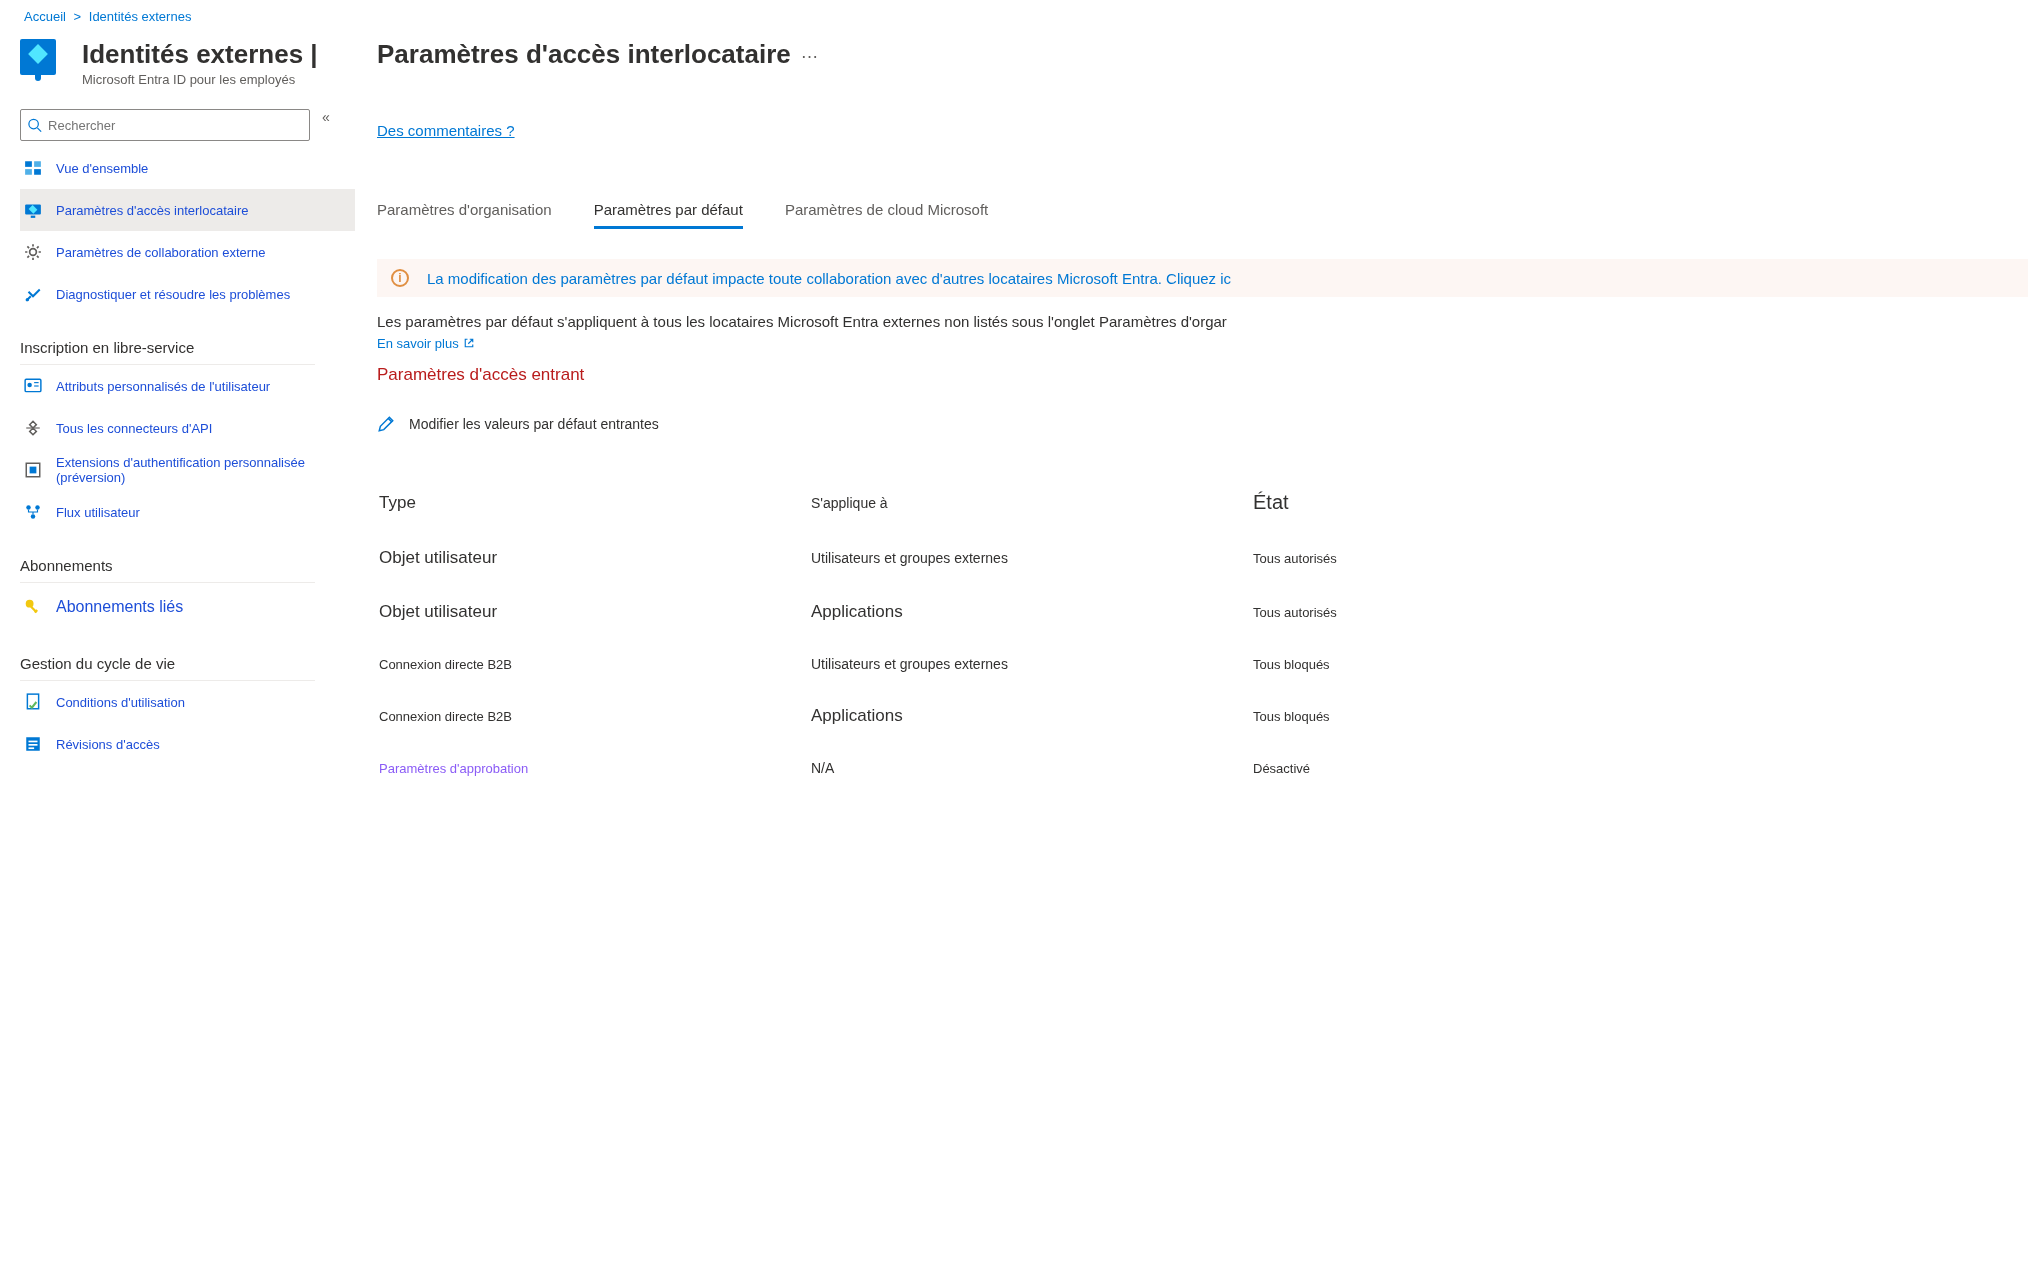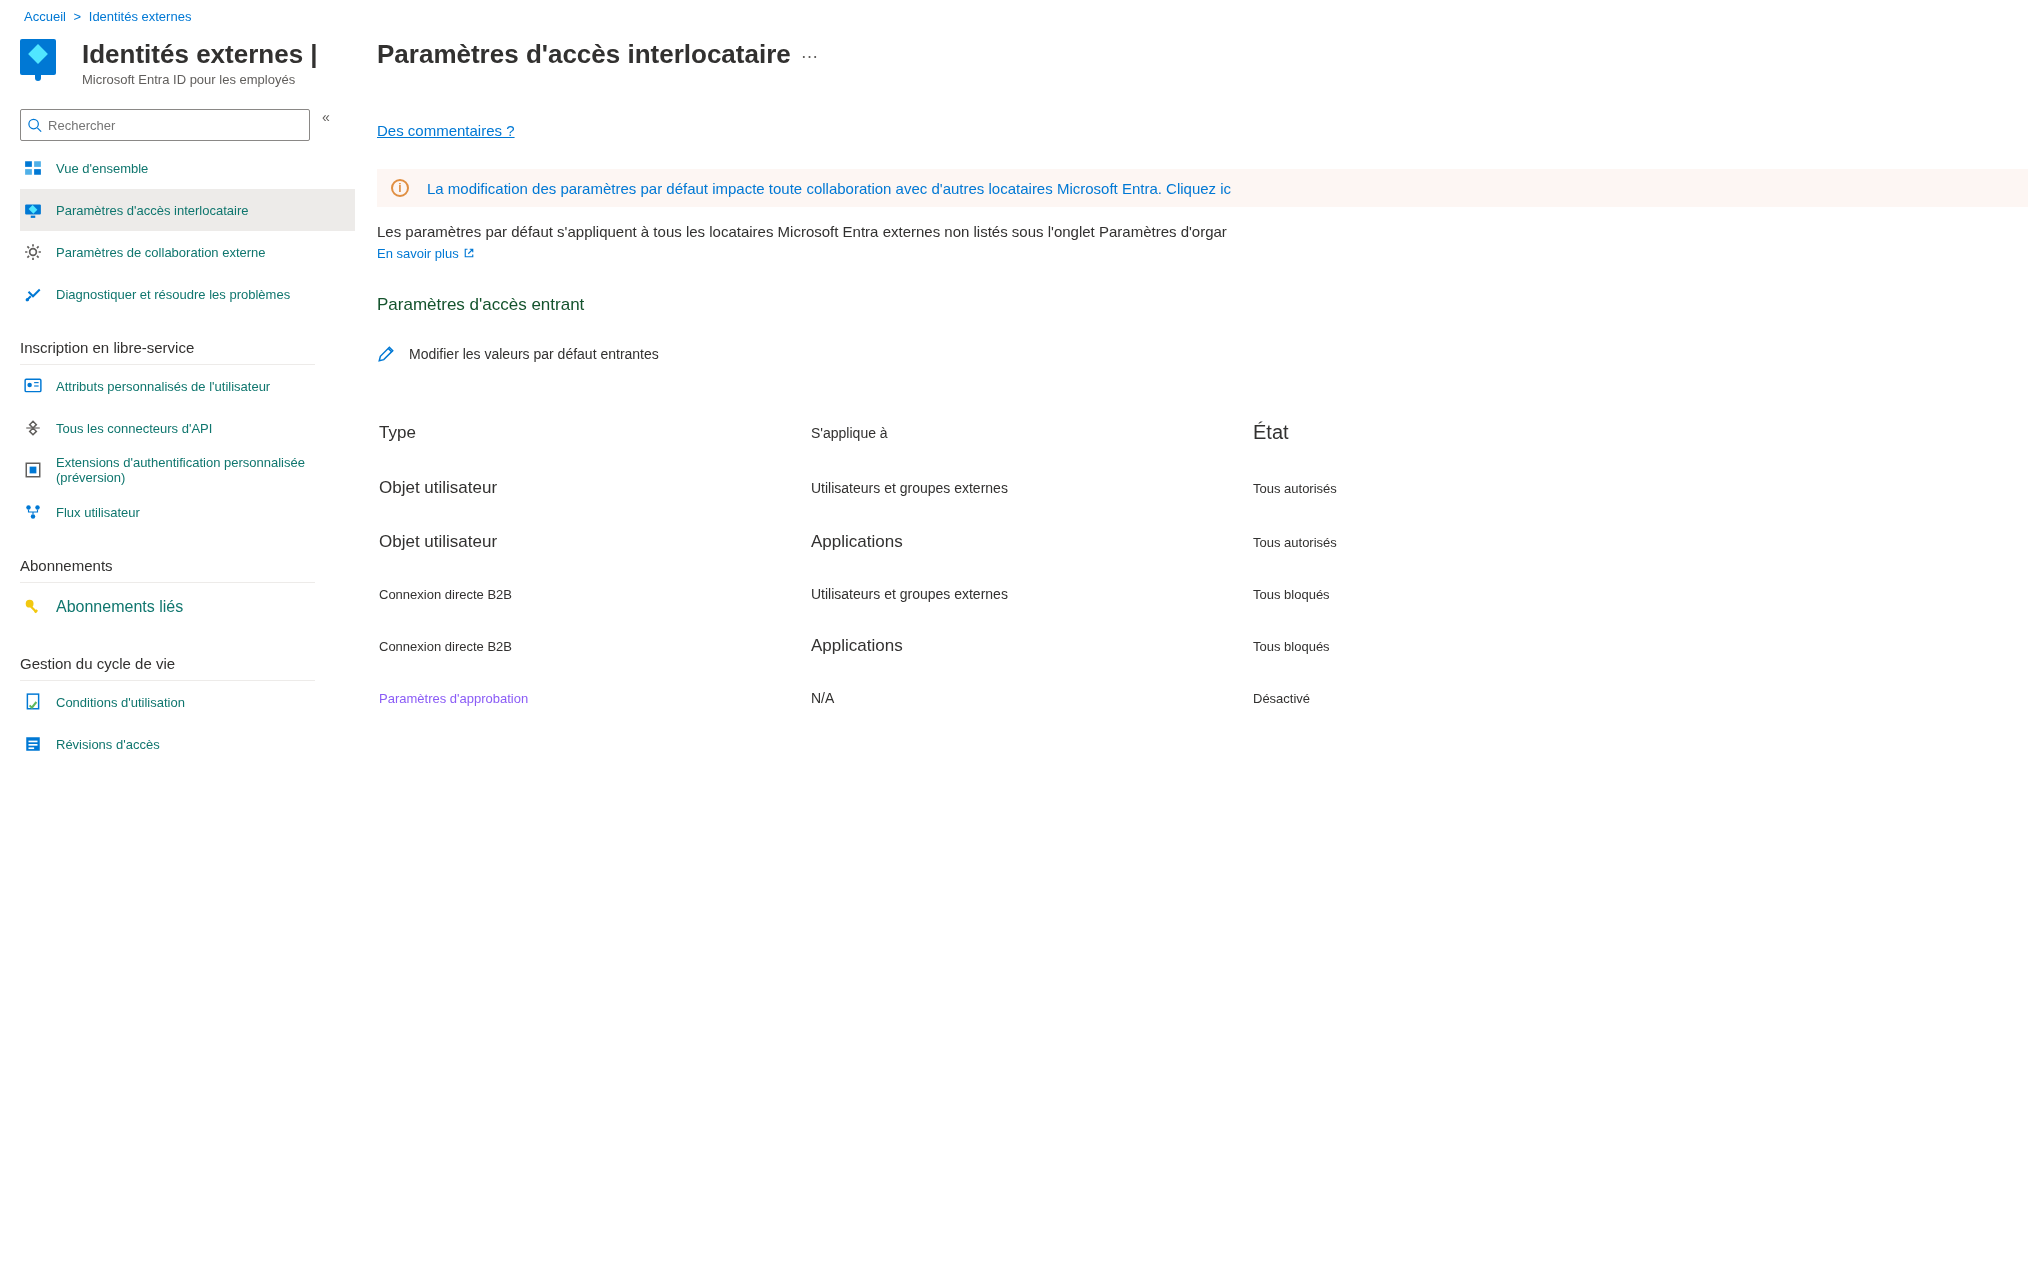--- a/index.html
+++ b/index.html
@@ -104,21 +104,21 @@
   cursor: pointer;
 }
 
 .nav-item {
   display: flex;
   align-items: center;
   height: 42px;
   padding-left: 4px;
   cursor: pointer;
   font-size: 13px;
-  color: #0f766e;
+  color: #1d4ed8;
 }
 .nav-item.active { background: #edebe9; }
 .nav-icon {
   width: 18px; height: 18px;
   margin-right: 14px;
   flex-shrink: 0;
   display: inline-flex;
   align-items:center; justify-content:center;
 }
 .nav-section-title {
@@ -205,22 +205,22 @@
   font-size: 13px;
   text-decoration: none;
   display: inline-flex;
   align-items: center;
   margin-top: 4px;
 }
 .learn-more .ext-icon { margin-left: 4px; font-size: 11px; }
 
 .section-heading {
   font-size: 17px;
-  color: #14532d;
-  margin-top: 34px;
+  color: #b91c1c;
+  margin-top: 14px;
 }
 
 .edit-row {
   display: flex;
   align-items: center;
   margin-top: 30px;
   font-size: 14px;
   color: #323130;
   cursor: pointer;
 }
@@ -410,20 +410,25 @@
   </aside>
 
   <main class="main">
     <div>
       <span class="main-title">Paramètres d'accès interlocataire</span>
       <span class="ellipsis-btn">…</span>
     </div>
 
     <a href="#" class="comments-link">Des commentaires ?</a>
 
+    <div class="tabs" id="tabs-container">
+        <div class="tab">Paramètres d'organisation</div>
+        <div class="tab active">Paramètres par défaut</div>
+        <div class="tab">Paramètres de cloud Microsoft</div>
+      </div>
 
     <div class="info-banner">
       <span class="info-icon">i</span>
       <span>La modification des paramètres par défaut impacte toute collaboration avec d'autres locataires Microsoft Entra. Cliquez ic</span>
     </div>
 
     <div class="body-text">Les paramètres par défaut s'appliquent à tous les locataires Microsoft Entra externes non listés sous l'onglet Paramètres d'orgar</div>
     <a href="#" class="learn-more">
       <span>En savoir plus</span>
       <span class="ext-icon">

